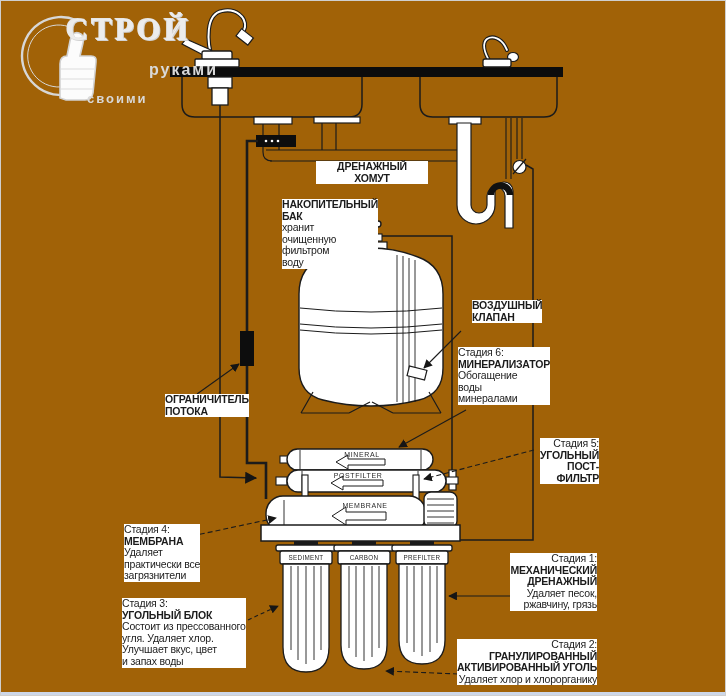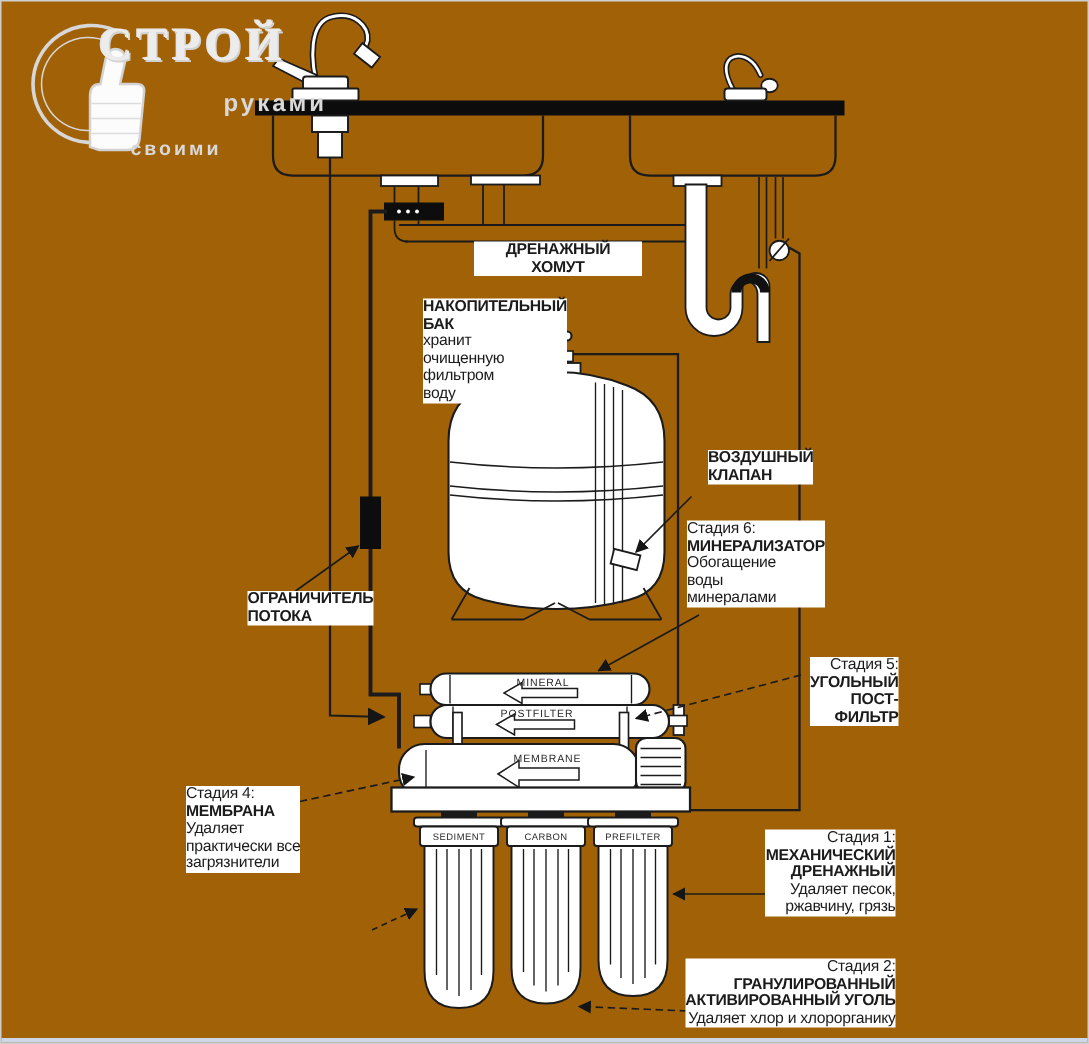--- a/index.html
+++ b/index.html
@@ -251,20 +251,28 @@
   </div>
 
   <div class="lbl" style="left:124px;top:504px;margin-top:20px;">
     <div>Стадия 4:</div>
     <div class="b">МЕМБРАНА</div>
     <div>Удаляет</div>
     <div>практически все</div>
     <div>загрязнители</div>
   </div>
 
+  <div class="lbl" style="left:122px;top:598px;">
+    <div>Стадия 3:</div>
+    <div class="b">УГОЛЬНЫЙ БЛОК</div>
+    <div>Состоит из прессованного</div>
+    <div>угля. Удаляет хлор.</div>
+    <div>Улучшает вкус, цвет</div>
+    <div>и запах воды</div>
+  </div>
 
   <div class="lbl ra" style="right:129px;top:553px;margin-left:24px;">
     <div>Стадия 1:</div>
     <div class="b">МЕХАНИЧЕСКИЙ</div>
     <div class="b">ДРЕНАЖНЫЙ</div>
     <div>Удаляет песок,</div>
     <div>ржавчину, грязь</div>
   </div>
 
   <div class="lbl ra" style="right:129px;top:639px;">

